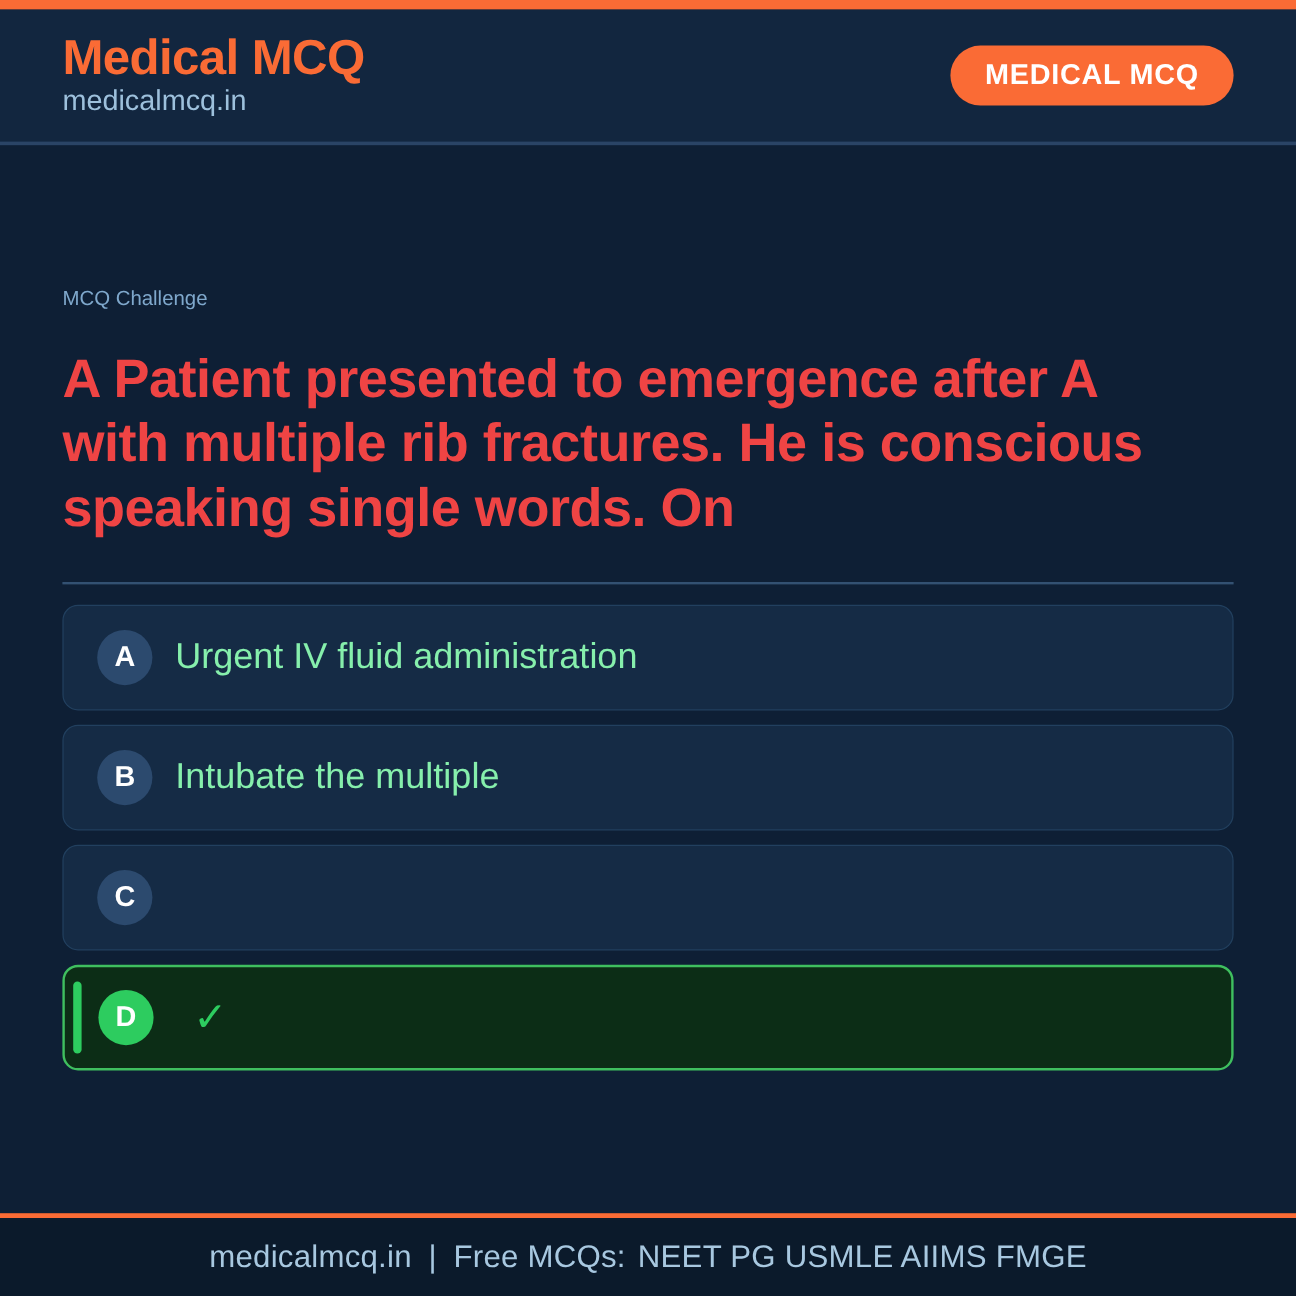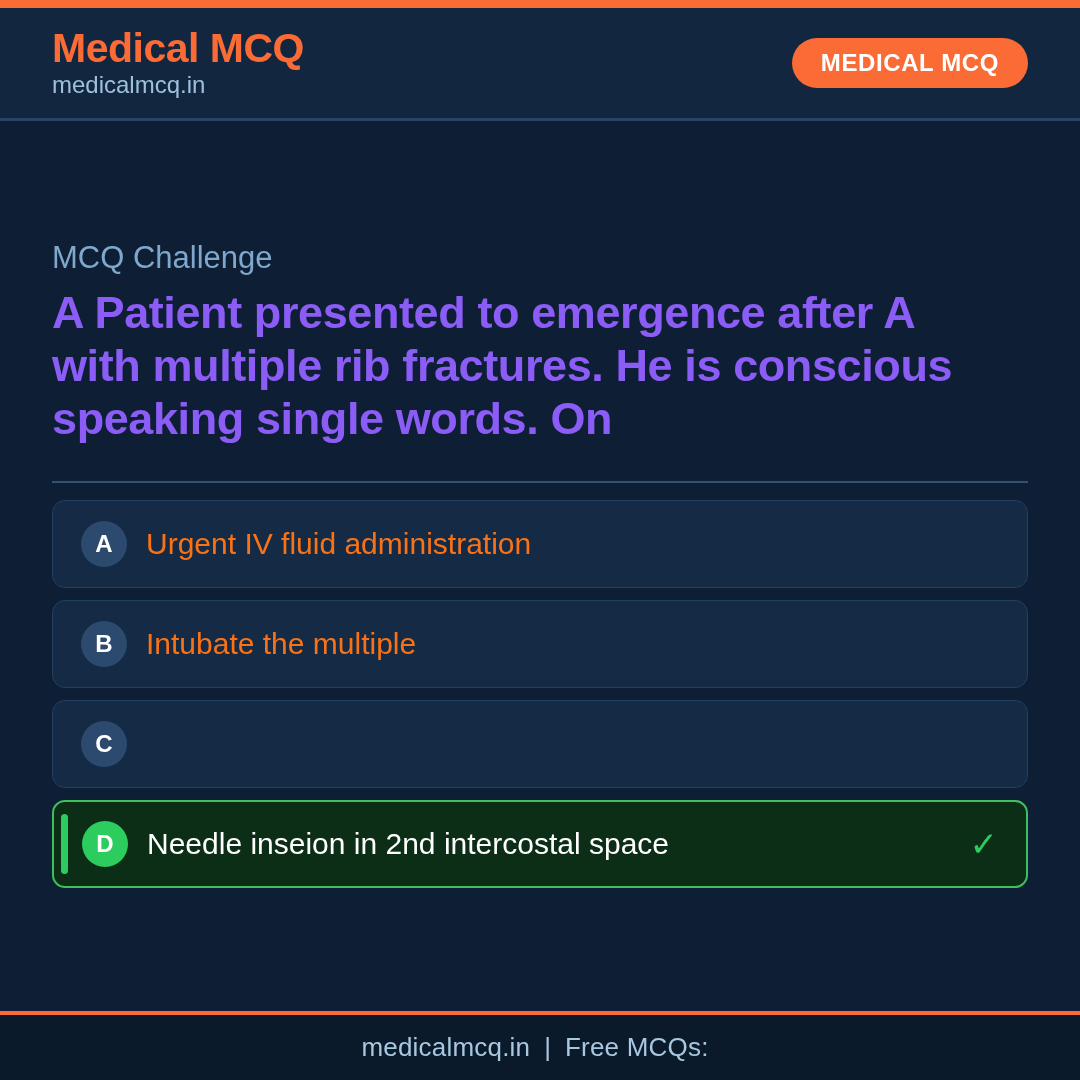--- a/index.html
+++ b/index.html
@@ -82,31 +82,31 @@
   
   .main {
     flex: 1 1 auto;
     padding: 118px 52px 0 52px;
     display: flex;
     flex-direction: column;
     background: #0E1F35;
   }
 
   .eyebrow {
-    font-size: 31px;
+    font-size: 17px;
     color: #7FA8CC;
     font-weight: normal;
-    margin-bottom: 10px;
+    margin-bottom: 30px;
     line-height: 1.2;
   }
 
   .question {
     font-size: 45px;
     font-weight: bold;
-    color: #8b5cf6;
+    color: #ef4444;
     line-height: 1.18;
     letter-spacing: -0.4px;
     max-width: 960px;
   }
 
   .q-divider {
     height: 2px;
     background: #3A5A7D;
     margin-top: 36px;
     margin-bottom: 17px;
@@ -143,21 +143,21 @@
     font-size: 24px;
     font-weight: bold;
     display: flex;
     align-items: center;
     justify-content: center;
     margin-right: 19px;
   }
 
   .opt-text {
     font-size: 30px;
-    color: #f97316;
+    color: #86efac;
     font-weight: normal;
     line-height: 1.2;
     flex: 1 1 auto;
   }
 
   .opt-check {
     font-size: 34px;
     color: #2DCC5F;
     font-weight: bold;
     margin-left: 14px;
@@ -264,27 +264,27 @@
 
       <div class="option">
 
         <span class="opt-badge">C</span>
 
       </div>
 
       <div class="option correct">
         <span class="accent-bar"></span>
         <span class="opt-badge">D</span>
-        <span class="opt-text">Needle inseion in 2nd intercostal space</span>
         <span class="opt-check">✓</span>
       </div>
 
     </div>
   </div>
 
   <div class="footer">
     <span class="footer-text">medicalmcq.in</span>
     <span class="footer-sep">|</span>
     <span class="footer-text">Free MCQs:</span>
     <span style="width:10px"></span>
+    <span class="footer-text">NEET PG  USMLE  AIIMS  FMGE</span>
   </div>
 
 </div>
 
 </body></html>

